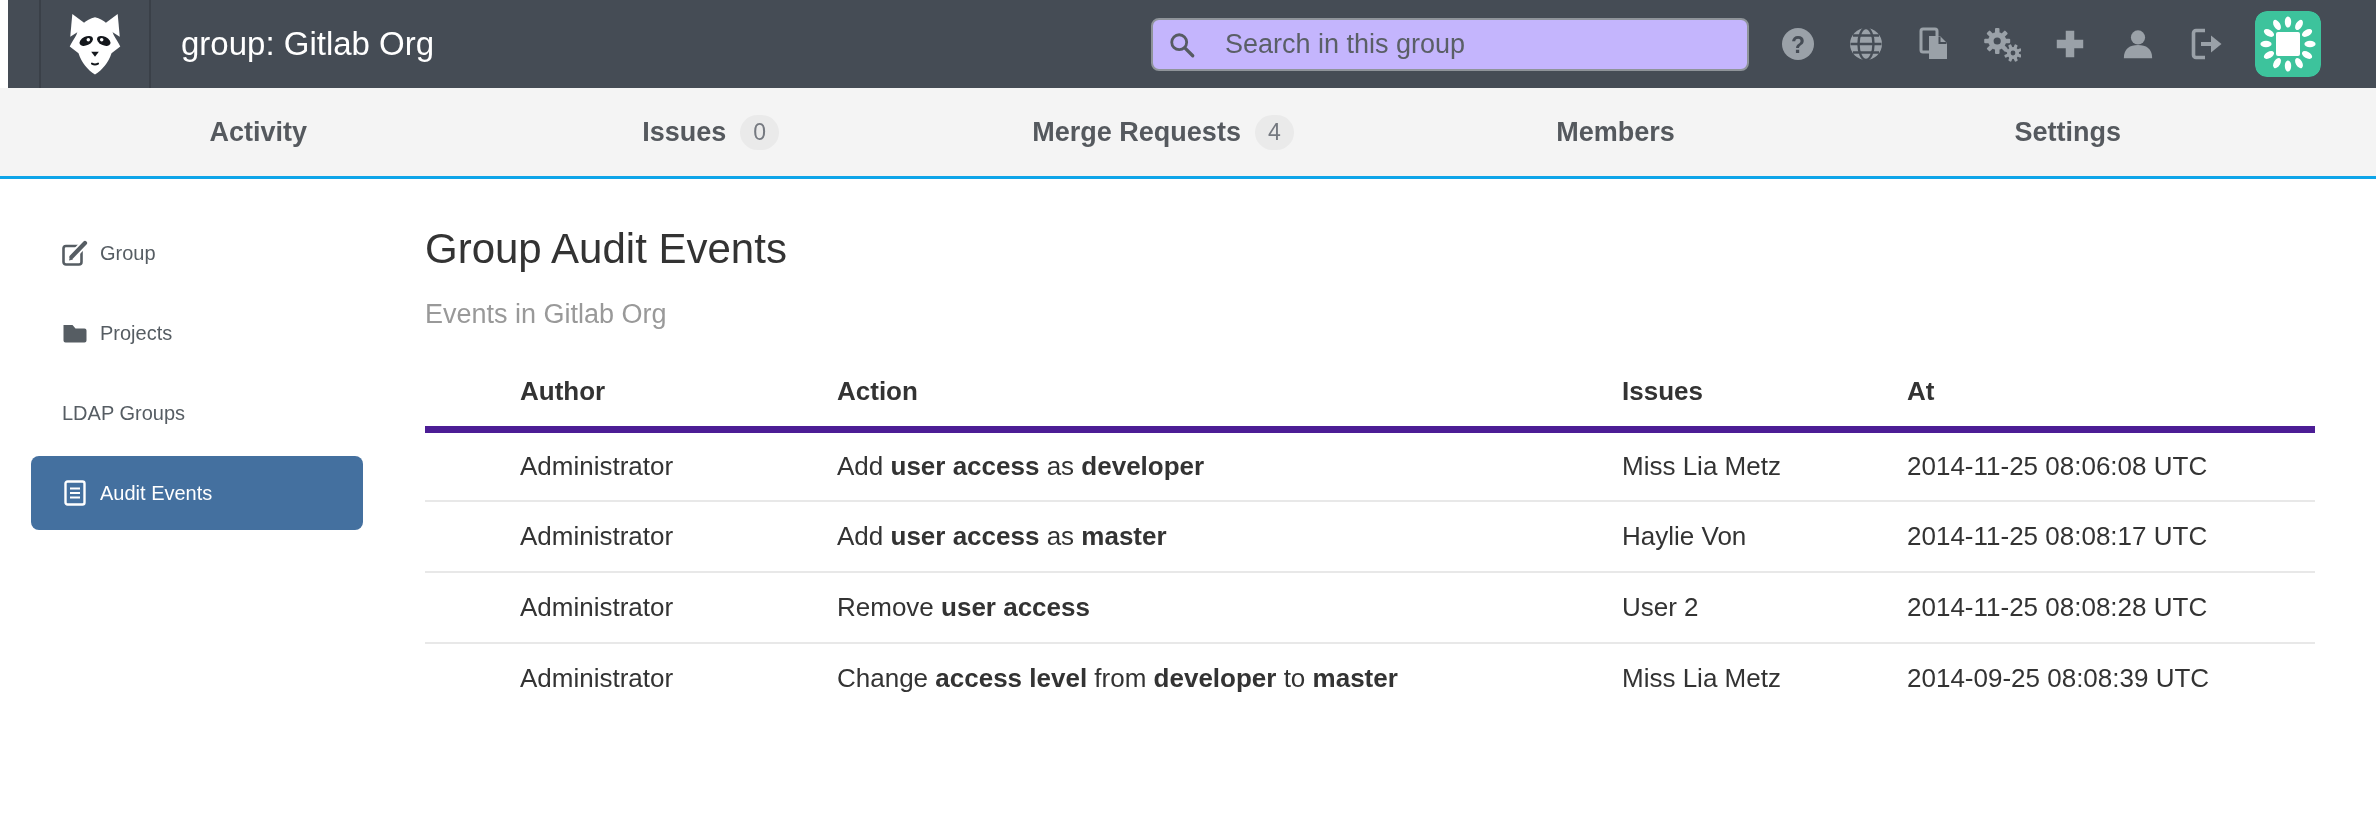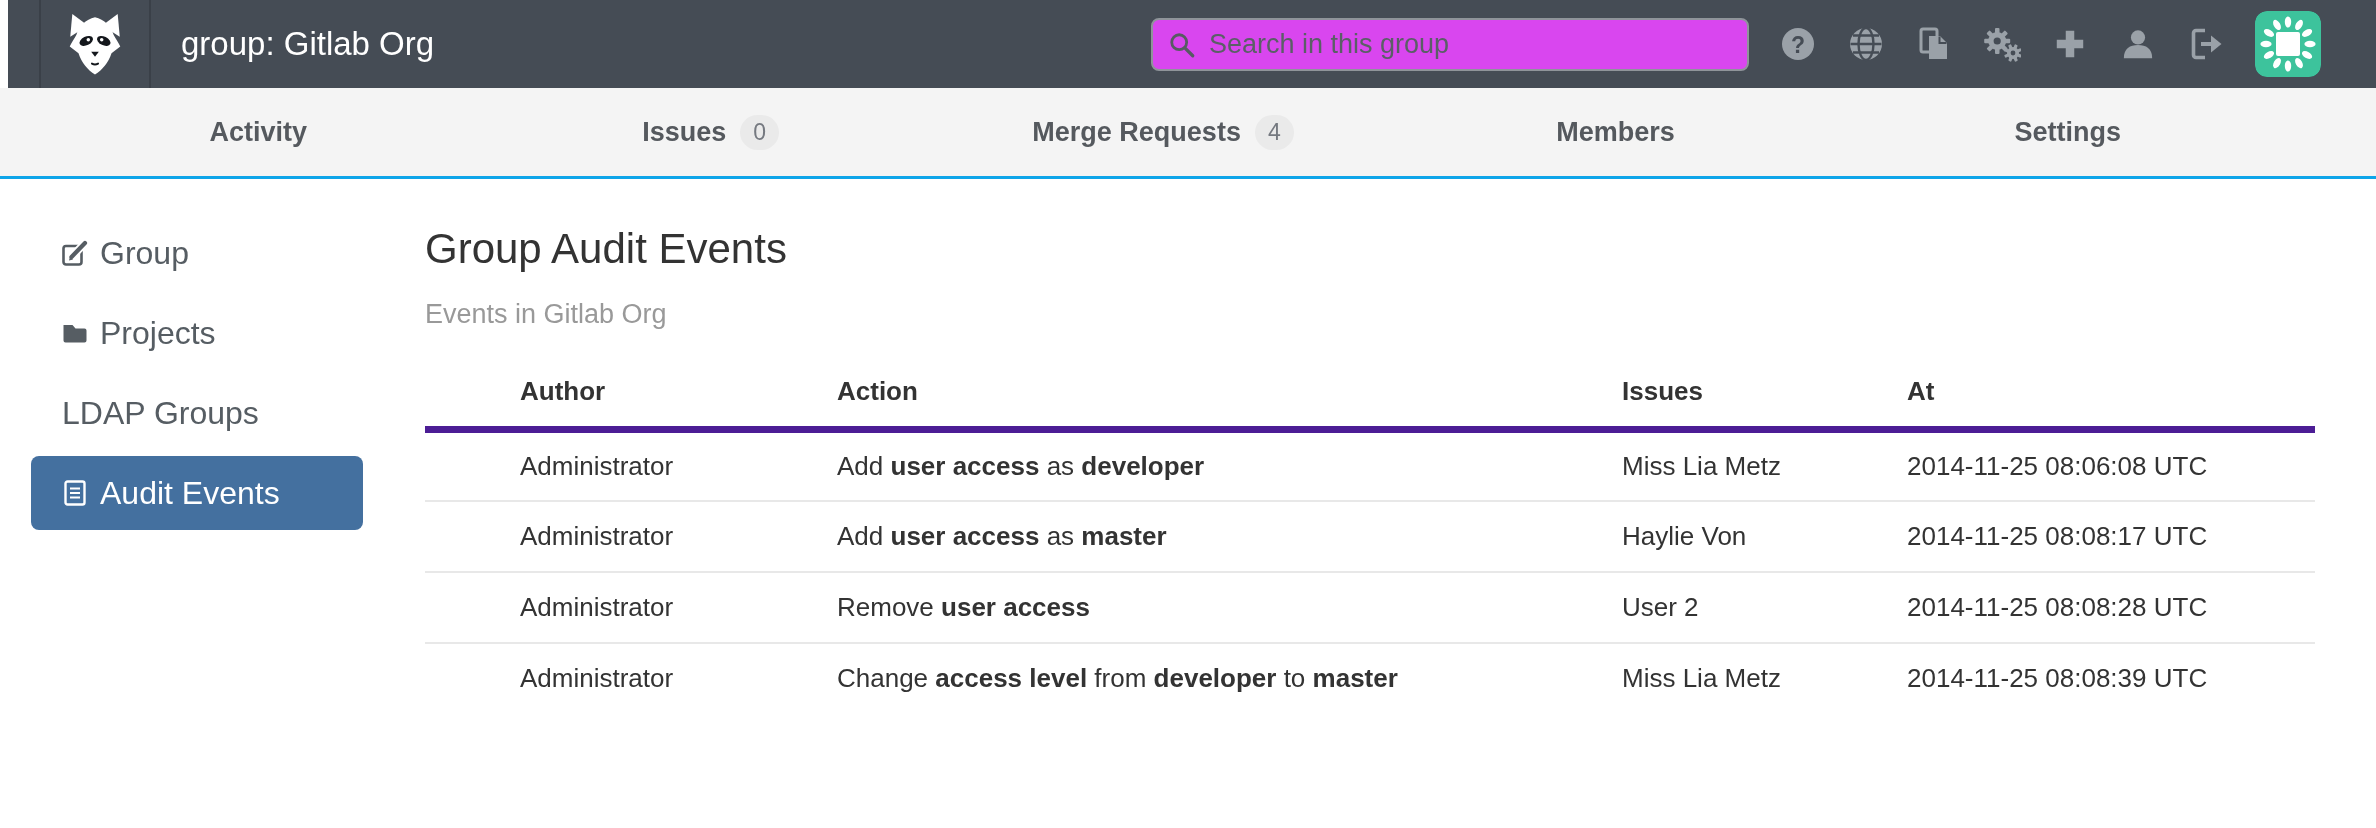--- a/index.html
+++ b/index.html
@@ -26,23 +26,23 @@
   .topbar-title {
     color:#fff; font-size:33px; font-weight:400; padding-left:30px; white-space:nowrap;
   }
   .topbar-right {
     margin-left:auto; display:flex; align-items:center; gap:30px; padding-right:55px;
   }
   .search-wrap { position:relative; }
   .search-wrap svg { position:absolute; left:17px; top:13px; pointer-events:none; }
   .search-input {
     width:598px; height:53px;
-    background:#d946ef; border:2px solid #8f949a; border-radius:8px;
+    background:#c4b5fd; border:2px solid #8f949a; border-radius:8px;
     font-family:"Liberation Sans", sans-serif;
-    font-size:27px; color:#2e3338; padding:0 18px 0 56px; outline:none;
+    font-size:27px; color:#2e3338; padding:0 18px 0 72px; outline:none;
   }
   .search-input::placeholder { color:#5a5f66; opacity:1; }
   .icon-btn {
     width:38px; height:48px; display:flex; align-items:center; justify-content:center;
     color:#9aa1a8; cursor:pointer; flex-shrink:0;
   }
   .avatar { width:66px; height:66px; border-radius:12px; overflow:hidden; cursor:pointer; flex-shrink:0; }
 
   
   .tabs {
@@ -59,21 +59,21 @@
     background:#eaeaea; color:#757980; font-size:23px; font-weight:400;
     border-radius:999px; padding:6px 13px; line-height:1;
   }
 
   
   .layout { display:flex; height:646px; }
   .sidebar { width:425px; padding-top:37px; flex-shrink:0; }
   .side-item {
     height:74px; margin:0 62px 6px 31px;
     display:flex; align-items:center; padding-left:31px;
-    font-size:32px; color:#565d63; text-decoration:none; border-radius:8px; cursor:pointer;
+    font-size:20px; color:#565d63; text-decoration:none; border-radius:8px; cursor:pointer;
     white-space:nowrap;
   }
   .side-item .s-icon { width:26px; height:26px; margin-right:12px; flex-shrink:0; display:flex; }
   .side-item.active { background:var(--active-bg,#44709f); color:#fff; }
 
   
   .content { flex:1; padding-right:61px; }
   .page-title { font-size:42px; font-weight:400; color:#333; margin:47px 0 0 0; line-height:46px; }
   .subtitle { font-size:27px; color:#999; margin:27px 0 0 0; line-height:31px; }
 
@@ -307,18 +307,18 @@
         <tr>
           <td>Administrator</td>
           <td><span>Remove </span><strong>user access</strong></td>
           <td>User 2</td>
           <td>2014-11-25 08:08:28 UTC</td>
         </tr>
         <tr>
           <td>Administrator</td>
           <td><span>Change </span><strong>access level</strong><span> from </span><strong>developer</strong><span> to </span><strong>master</strong></td>
           <td>Miss Lia Metz</td>
-          <td>2014-11-25 08:08:39 UTC</td>
+          <td>2014-09-25 08:08:39 UTC</td>
         </tr>
       </tbody>
     </table>
   </main>
 </div>
 
 </body></html>

